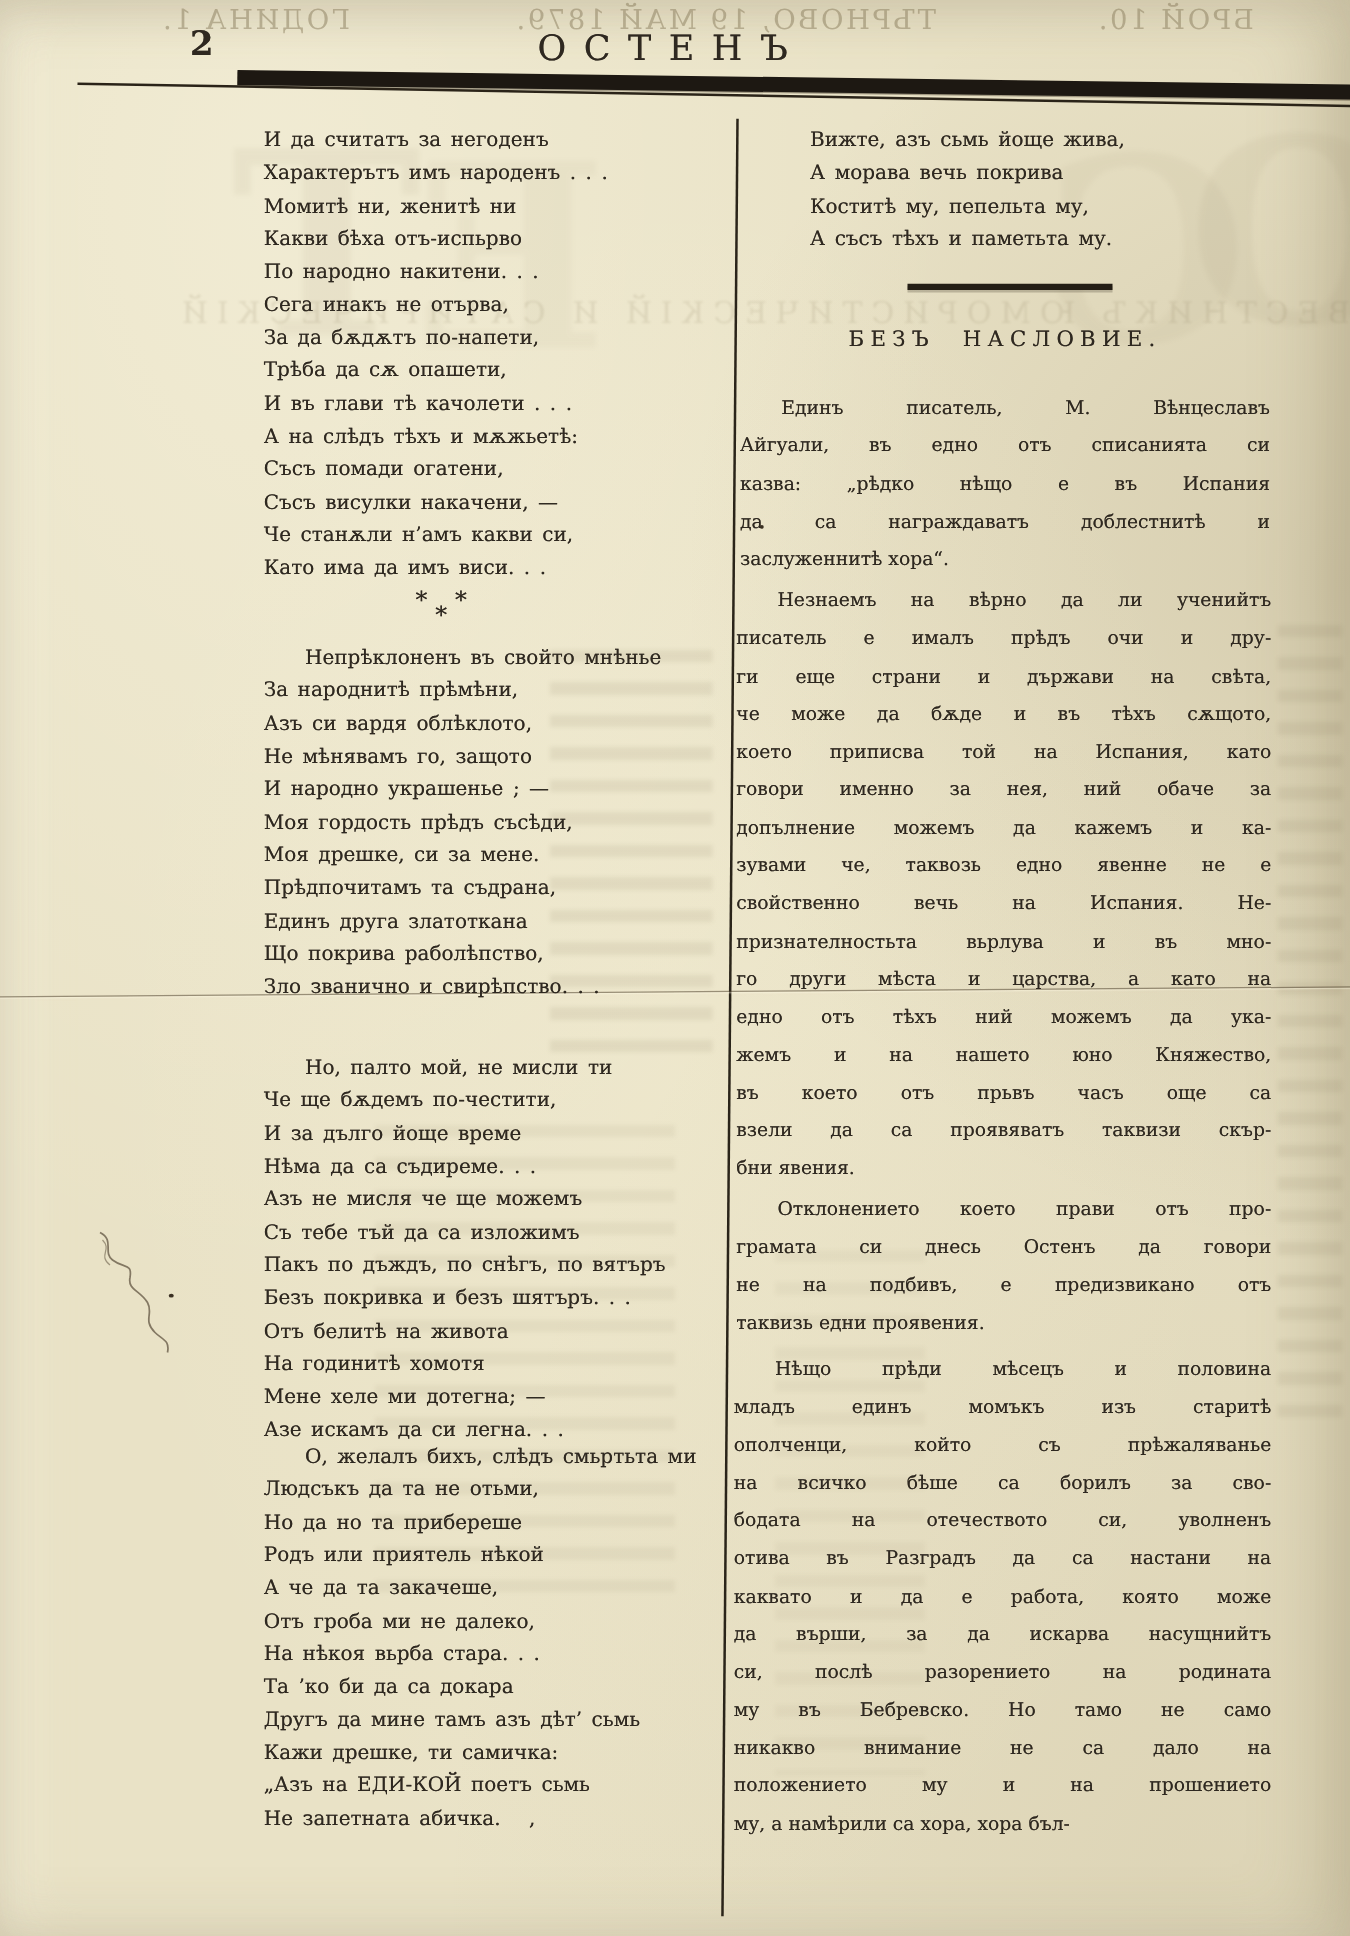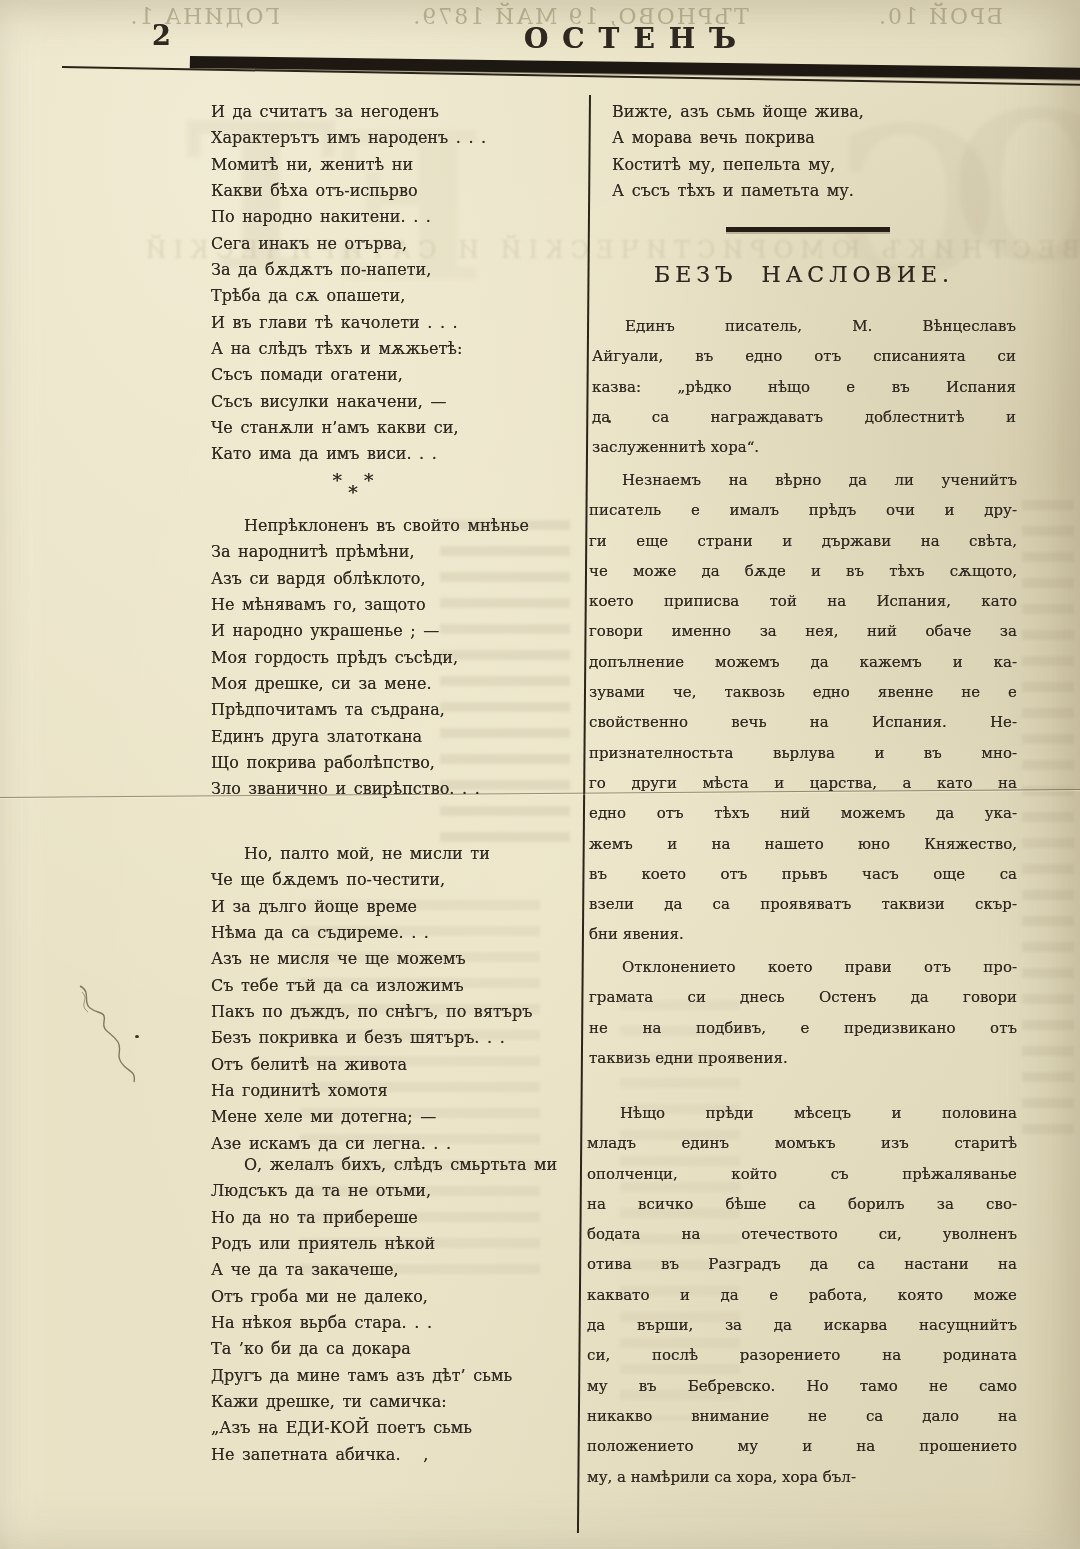--- a/index.html
+++ b/index.html
@@ -14,21 +14,21 @@
       radial-gradient(ellipse at 90% 100%, rgba(150,132,90,.15), transparent 45%),
       #e9e2c6;
     box-shadow: inset -28px 0 55px rgba(120,103,68,.22),
                 inset 0 10px 30px rgba(132,116,78,.15),
                 inset 18px 0 40px rgba(250,246,228,.35);
   }
   .abs{position:absolute;}
   .ink{text-shadow:0 0 .5px rgba(43,34,24,.65);}
   
   #page-number{left:152px;top:20px;font-size:27px;font-weight:bold;letter-spacing:1px;}
-  #masthead{left:430px;top:22px;width:320px;text-align:right;font-size:28px;letter-spacing:14px;font-weight:bold;}
+  #masthead{left:430px;top:22px;width:320px;text-align:left;font-size:28px;letter-spacing:14px;font-weight:normal;}
   .rule-thick{left:190px;top:56px;width:895px;height:12px;background:#1d1812;transform:rotate(.75deg);transform-origin:left top;box-shadow:0 1px 0 rgba(60,50,35,.4);}
   .rule-thin{left:62px;top:66px;width:1025px;height:2px;background:#2a2318;transform:rotate(1deg);transform-origin:left top;}
   
   #divider{left:589px;top:95px;width:2px;height:1438px;background:#2a2419;transform:rotate(.48deg);transform-origin:top center;}
   
   #crease{left:-10px;top:793px;width:1100px;height:1px;background:rgba(82,70,50,.55);transform:rotate(-.42deg);box-shadow:0 1px 1px rgba(255,250,230,.5);}
   
   .ghost{transform:scaleX(-1);color:#8a7d5d;filter:blur(.5px);white-space:nowrap;}
   .ghost-top{top:4px;font-size:22px;opacity:.5;letter-spacing:2px;}
   .ghost-big{font-size:205px;font-weight:bold;opacity:.07;filter:blur(2px);line-height:1;}
@@ -37,27 +37,27 @@
   
   .poem .line{white-space:nowrap;line-height:26.35px;font-size:16px;word-spacing:2.5px;margin-left:48px;}
   .prose .line{line-height:30.3px;font-size:15px;text-align:justify;text-align-last:justify;}
   .prose .line:last-child{text-align-last:left;}
   .indent-first .line:first-child{text-indent:33px;}
   #stanza-a{left:163px;top:99px;width:430px;}
   #separator{left:322px;top:474px;width:70px;text-align:center;font-size:19px;line-height:12px;letter-spacing:8px;}
   #stanza-b{left:163px;top:513px;width:430px;}
   #stanza-c{left:163px;top:841px;width:430px;}
   #stanza-d{left:163px;top:1152px;width:480px;}
-  #poem-end{left:564px;top:99px;width:420px;}
+  #poem-end{left:600px;top:99px;width:420px;}
   #article-rule{left:726px;top:227px;width:164px;height:5px;background:#241e15;box-shadow:0 2px 0 rgba(60,50,35,.25);}
-  #article-title{left:592px;top:262px;width:424px;text-align:center;font-size:22px;letter-spacing:5px;word-spacing:12px;}
+  #article-title{left:592px;top:262px;width:424px;text-align:center;font-size:17px;letter-spacing:5px;word-spacing:12px;}
   #para-1{left:592px;top:311px;width:424px;}
   #para-2{left:589px;top:465px;width:428px;}
   #para-3{left:589px;top:952px;width:428px;}
-  #para-4{left:587px;top:1080px;width:430px;margin-top:18px;}
+  #para-4{left:587px;top:1080px;width:430px;}
   
   #squiggle{left:62px;top:978px;opacity:.8;}
   .speck{background:#3a3022;border-radius:50%;}
 </style>
 </head>
 <body>
 
 <div id="page">
 
   <div class="abs ghost ghost-top" style="left:130px;width:150px;text-align:center;">ГОДИНА 1.</div>

